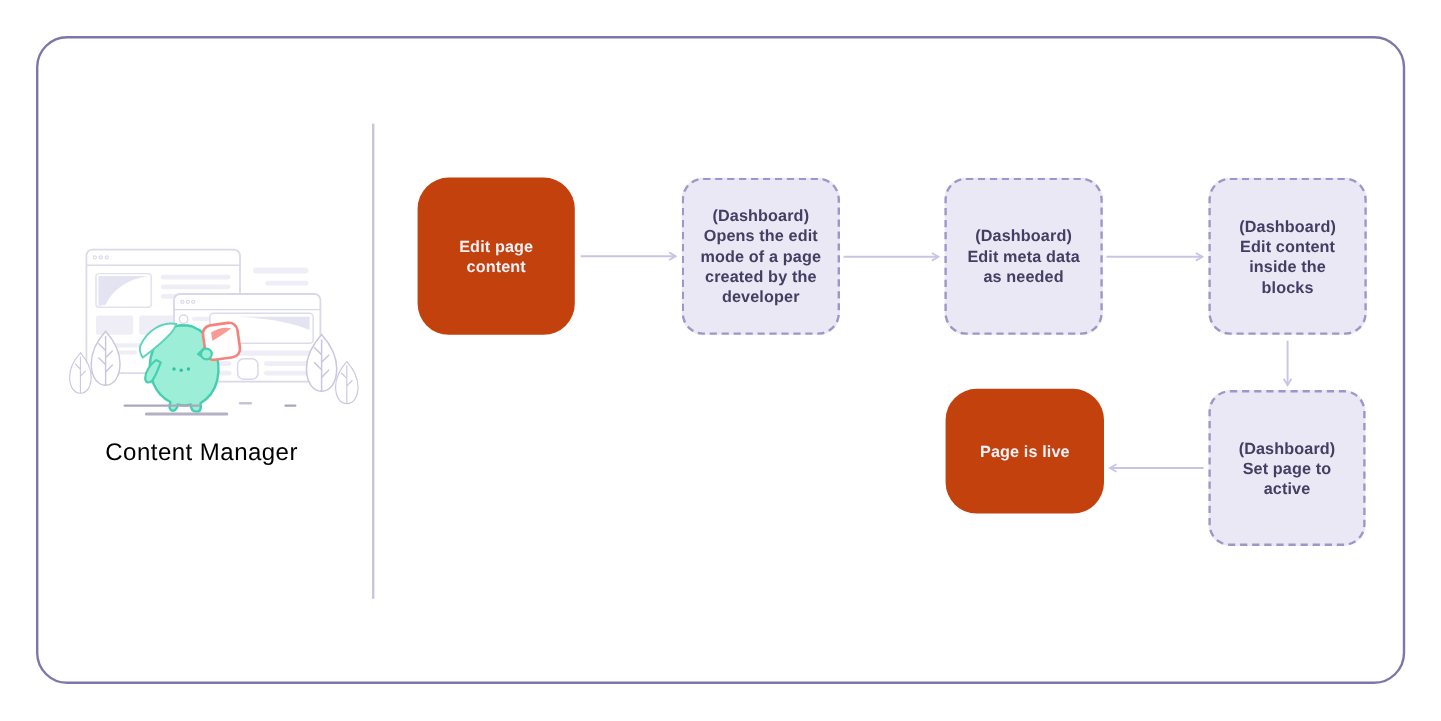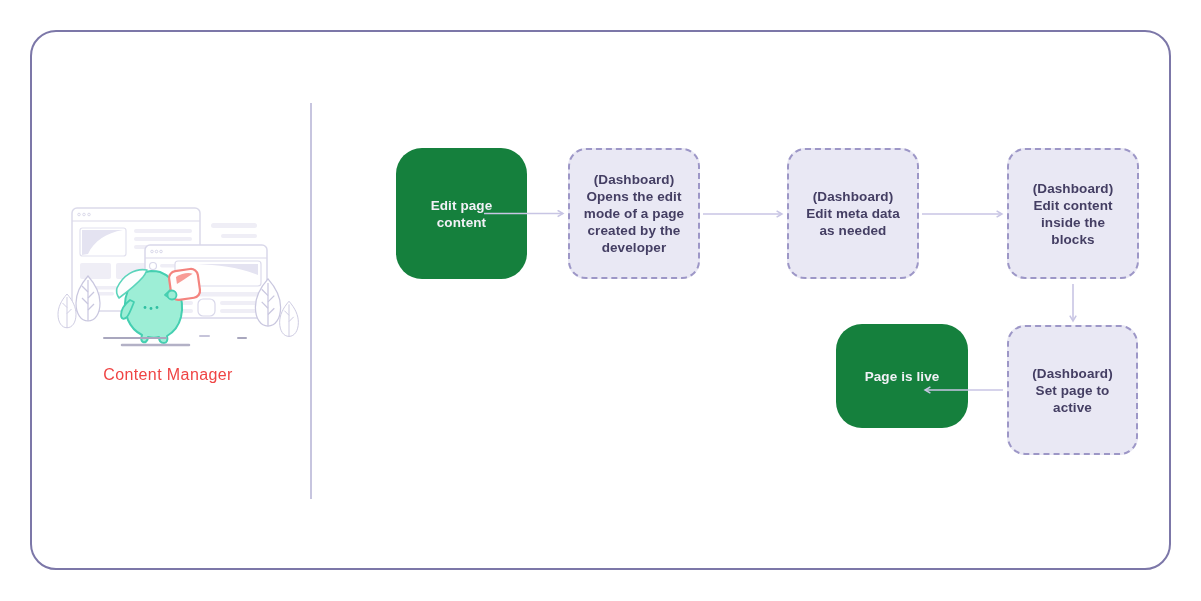--- a/index.html
+++ b/index.html
@@ -13,29 +13,29 @@
   }
   .divider {
     position:absolute; left:310px; top:103px; width:2px; height:396px;
     background:#C7C5DF;
   }
   .node {
     position:absolute; display:flex; align-items:center; justify-content:center;
     text-align:center; font-size:13.5px; line-height:17px; font-weight:bold;
     letter-spacing:0.1px; box-sizing:border-box;
   }
-  .node.solid  { background:#15803d; color:#F2F1F7; border-radius:26px;margin-left:48px; }
+  .node.solid  { background:#c2410c; color:#F2F1F7; border-radius:26px; }
   .node.dashed { background:#E9E8F4; border:2px dashed #9D97C7; color:#443E63; border-radius:18px; }
   .node-label  { white-space:pre-line; padding:4px; }
   .arrows, .illu { position:absolute; }
   .arrows { left:0; top:0; width:1201px; height:601px; pointer-events:none; }
   .illu { left:50px; top:196px; width:250px; height:160px; }
   .title {
     position:absolute; left:40px; top:366px; width:256px; text-align:center;
-    font-size:16px; font-weight:500; color:#ef4444; letter-spacing:0.4px;
+    font-size:20px; font-weight:500; color:#000000; letter-spacing:0.4px;
   }
 </style>
 </head>
 <body>
 
 <div class="canvas">
 
   <div class="frame"></div>
   <div class="divider"></div>
 

